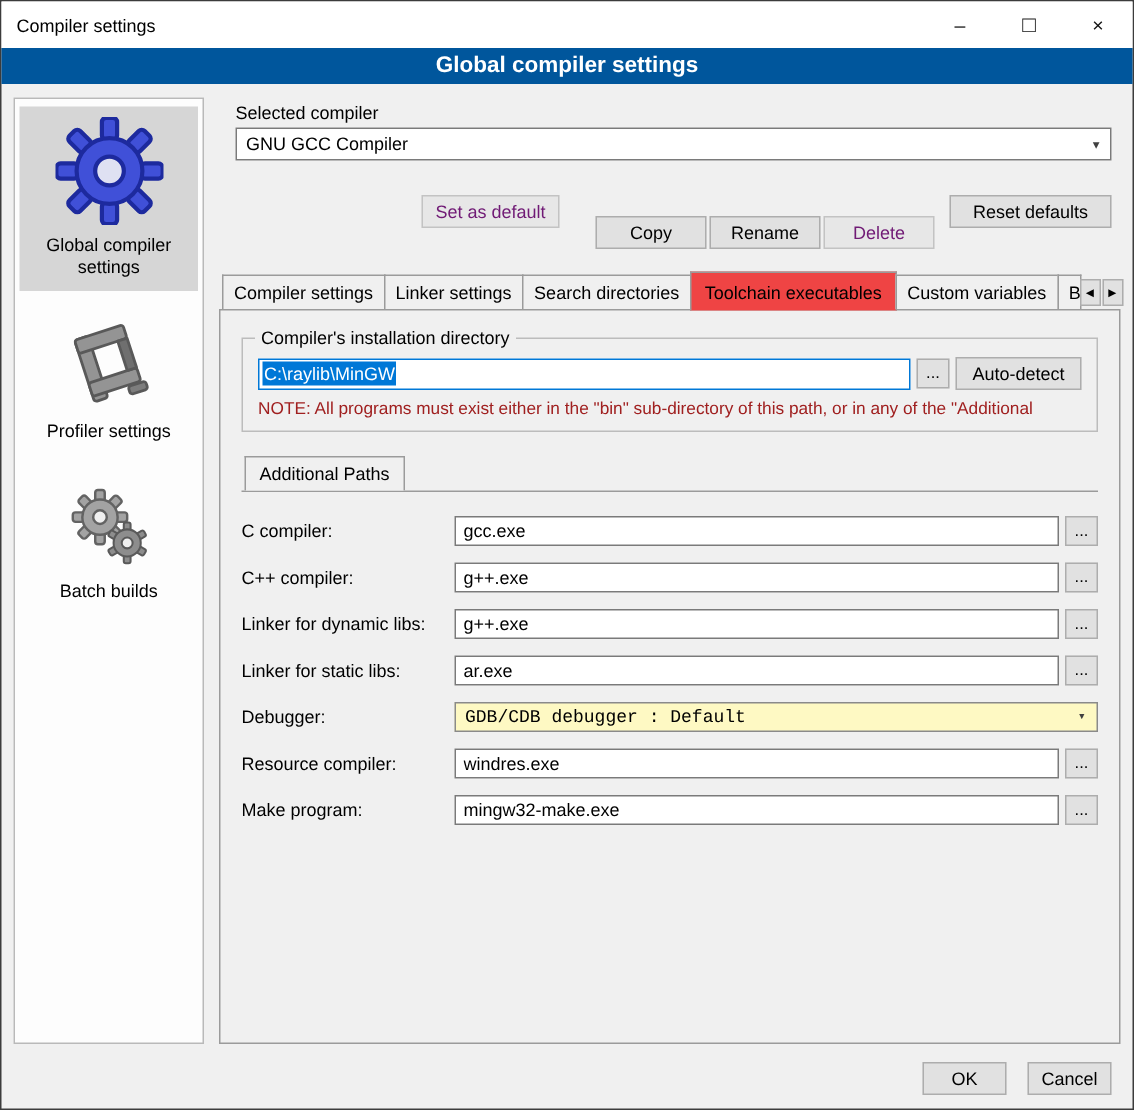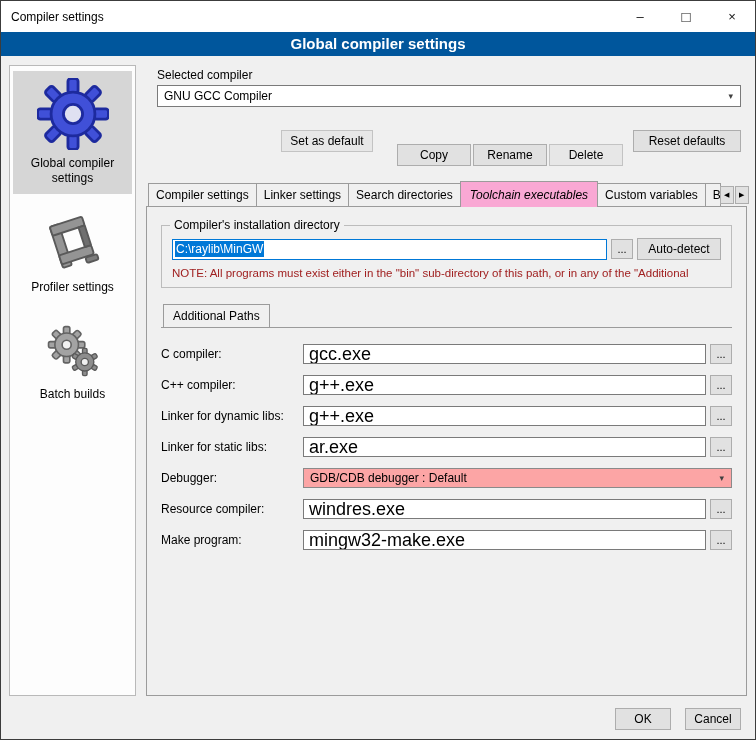--- a/index.html
+++ b/index.html
@@ -32,37 +32,37 @@
   .side-item.selected { background:#d6d6d6; }
   .side-item .icon-wrap { display:flex; justify-content:center; margin-bottom:6px; }
   .side-item .side-label { font-size:12px; line-height:1.25; }
 
   
   .main { flex:1; display:flex; flex-direction:column; min-width:0; }
   .sec-label { margin:3px 0 3px 11px; }
   .combo { height:22px; background:#fff; border:1px solid #7a7a7a; display:flex; align-items:center; padding:0 2px 0 6px; }
   .combo .arrow { margin-left:auto; font-size:9px; color:#404040; padding:0 5px; }
   .combo-top { margin:0 6px 0 11px; }
-  .combo.gray { background:#fca5a5; border-color:#8a8a8a; height:20px; }
+  .combo.gray { background:#fef9c3; border-color:#8a8a8a; height:20px;font-family:Liberation Mono, monospace; }
 
   button { font-family:"Liberation Sans",sans-serif; font-size:12px; background:#e1e1e1; border:1px solid #adadad; height:22px; cursor:default; }
-  button:disabled { color:#000000; border-color:#c3c3c3; background:#e7e7e7; }
+  button:disabled { color:#701a75; border-color:#c3c3c3; background:#e7e7e7; }
   .mini-btn { width:22px; height:20px; font-size:11px; line-height:10px; padding:0; }
 
   .btn-row { display:flex; margin:9px 6px 0 11px; align-items:center; }
   .btn-row .sp1 { width:124px; flex:none; }
   .btn-row .sp2 { width:24px; flex:none; }
   .btn-set { width:92px; }
   .btn-mid { width:74px; margin-right:2px;margin-top:28px; }
   .btn-reset { margin-left:auto; width:108px; }
 
   
   .tabs { display:flex; align-items:flex-end; margin:15px 0 0 2px; position:relative; z-index:2; }
   .tab { padding:4px 7px; background:#f0f0f0; border:1px solid #9b9b9b; border-bottom:none; margin-right:-1px; white-space:nowrap; }
-  .tab.active { background:#f9a8d4; padding:6px 9px 5px; margin-bottom:-1px;font-style:italic; }
+  .tab.active { background:#ef4444; padding:6px 9px 5px; margin-bottom:-1px; }
   .tab.clipped { max-width:38px; overflow:hidden; }
   .tab-scroll { margin-left:auto; display:flex; gap:1px; padding-bottom:2px; }
   .tab-scroll .sbtn { width:14px; height:18px; font-size:7px; display:flex; align-items:center; justify-content:center; }
 
   
   .tab-page { flex:1; border:1px solid #9b9b9b; background:#f0f0f0; padding:14px 14px 10px; min-height:0; position:relative; z-index:1; }
 
   
   .groupbox { border:1px solid #bcbcbc; position:relative; padding:12px 10px 8px; margin-top:4px; }
   .groupbox .legend { position:absolute; top:-8px; left:8px; background:#f0f0f0; padding:0 4px; }
@@ -75,21 +75,21 @@
   
   .subtabs { display:flex; align-items:flex-end; margin:16px 0 0 2px; position:relative; z-index:2; }
   .subtab { padding:4px 9px; background:#f0f0f0; border:1px solid #9b9b9b; border-bottom:none; margin-right:-1px; }
   .subtab.active { background:#fafafa; padding:5px 11px; margin-bottom:-1px; }
   .subpage { border-top:1px solid #9b9b9b; padding-top:16px; position:relative; z-index:1; }
 
   
   .field-row { display:flex; align-items:center; margin-bottom:11px; }
   .field-label { width:142px; flex:none; }
   .field-ctl { flex:1; display:flex; gap:4px; align-items:center; }
-  input.text { flex:1; height:20px; background:#fff; border:1px solid #7a7a7a; padding:1px 5px; font-family:"Liberation Sans",sans-serif; font-size:18px; }
+  input.text { flex:1; height:20px; background:#fff; border:1px solid #7a7a7a; padding:1px 5px; font-family:"Liberation Sans",sans-serif; font-size:12px; }
   .combo.field-combo { flex:1; }
 
   
   .footer { flex:none; display:flex; justify-content:flex-end; gap:14px; padding:12px 14px 9px; }
   .footer button { width:56px; }
 </style>
 </head>
 <body>
 
 <div class="window">

